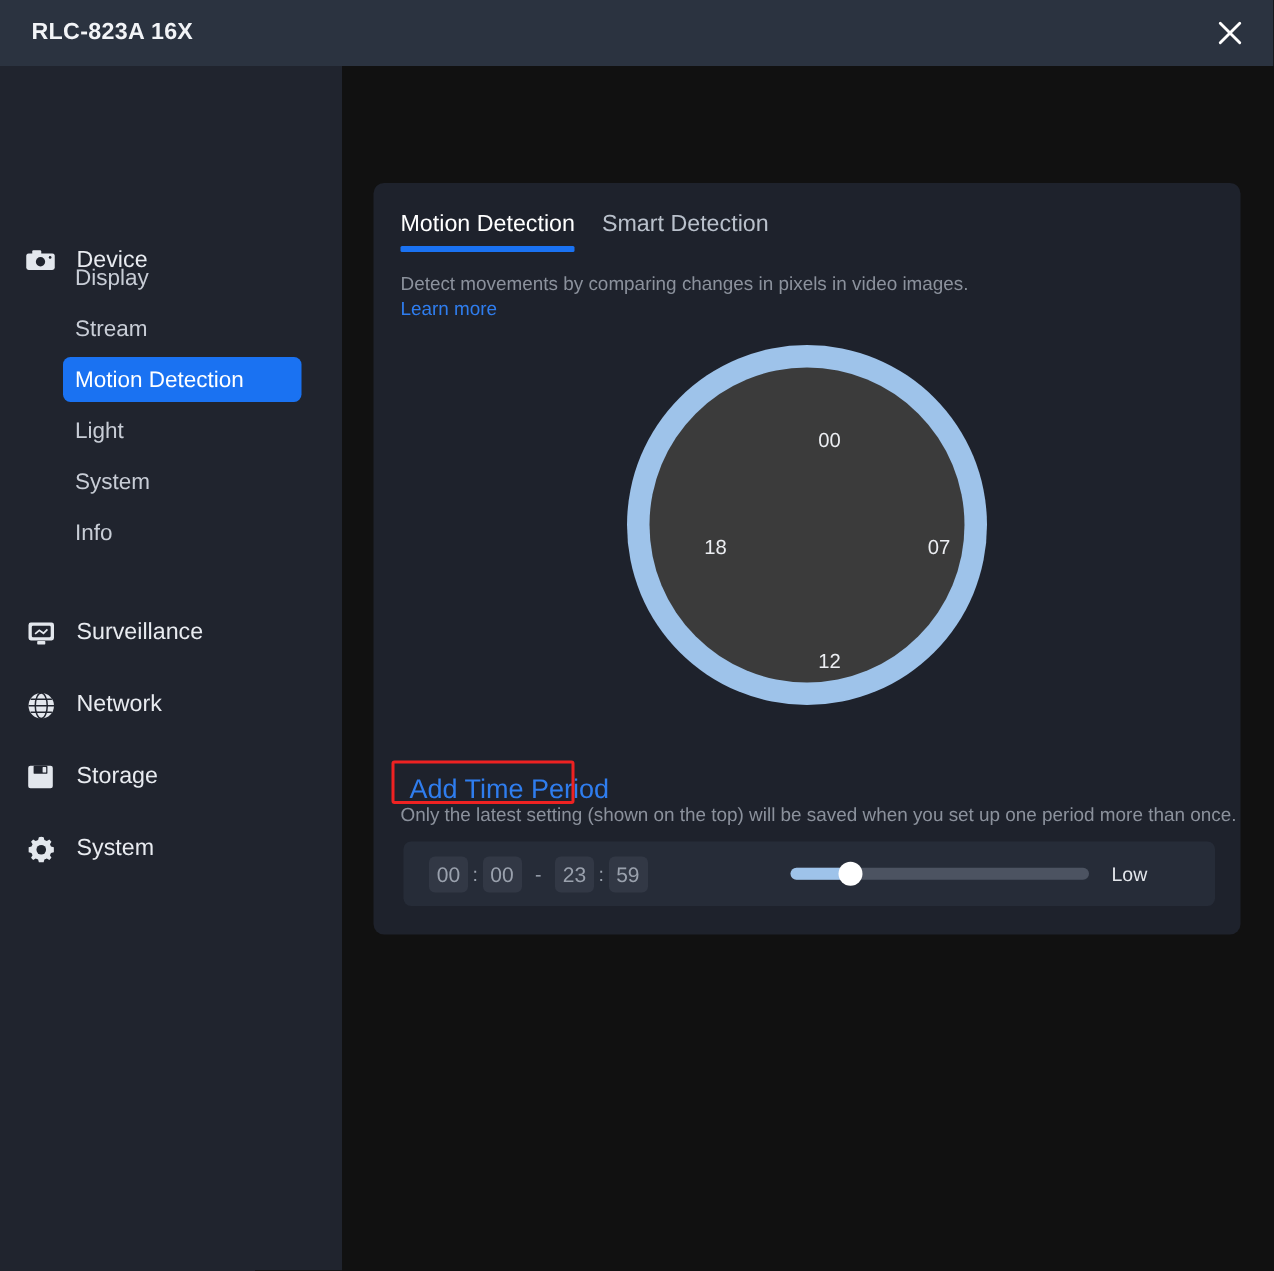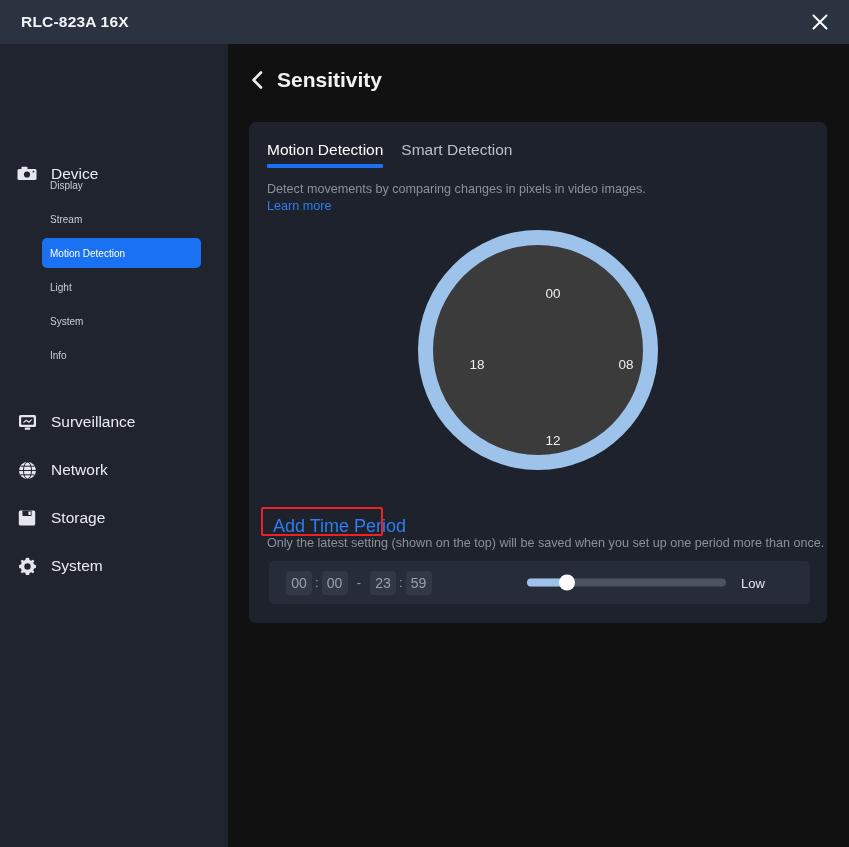--- a/index.html
+++ b/index.html
@@ -62,21 +62,21 @@
   }
   .nav-sub-item {
     position: absolute; left: 42px;
     width: 159px; height: 30px;
     display: flex; align-items: center;
     border-radius: 5px;
     cursor: pointer;
   }
   .nav-sub-item .lbl {
     color: #c8cdd6;
-    font-size: 10px;
+    font-size: 15px;
     padding-left: 8px;
   }
   .nav-sub-item.active { background: #1a72f2; }
   .nav-sub-item.active .lbl { color: #ffffff; }
 
   
   .content {
     position: absolute; left: 228px; top: 44px;
     width: 621px; height: 803px;
     background: #111111;
@@ -349,44 +349,36 @@
           <path fill="#e3e7ed" d="M9.5 0.8 L11.1 1.1 L11.6 3 L13.2 3.7 L14.9 2.7 L16.3 4.1 L15.3 5.8 L16 7.4 L17.9 7.9 L17.9 11.1 L16 11.6 L15.3 13.2 L16.3 14.9 L14.9 16.3 L13.2 15.3 L11.6 16 L11.1 17.9 L7.9 17.9 L7.4 16 L5.8 15.3 L4.1 16.3 L2.7 14.9 L3.7 13.2 L3 11.6 L1.1 11.1 L1.1 7.9 L3 7.4 L3.7 5.8 L2.7 4.1 L4.1 2.7 L5.8 3.7 L7.4 3 L7.9 1.1 Z"></path>
           <circle cx="9.5" cy="9.5" r="3.2" fill="#20242e"></circle>
         </svg>
       </span>
       <span class="nav-group-label">System</span>
     </div>
   </div>
 
   <div class="content">
 
-    <div class="page-header">
-      <span class="back-chevron">
-        <svg width="12" height="18" viewBox="0 0 12 18">
-          <path d="M10 1.5 L2.5 9 L10 16.5" stroke="#eceef2" stroke-width="2.6" fill="none" stroke-linecap="round" stroke-linejoin="round"></path>
-        </svg>
-      </span>
-      <span class="page-title">Sensitivity</span>
-    </div>
 
     <div class="card">
 
       <div class="tabs">
         <div class="tab active">Motion Detection</div>
         <div class="tab">Smart Detection</div>
       </div>
 
       <div class="desc">Detect movements by comparing changes in pixels in video images.</div>
       <div class="learn-more">Learn more</div>
 
       <div class="dial-wrap">
         <div class="dial">
           <div class="dial-inner">
             <div class="dial-lbl t00">00</div>
-            <div class="dial-lbl t06">08</div>
+            <div class="dial-lbl t06">07</div>
             <div class="dial-lbl t12">12</div>
             <div class="dial-lbl t18">18</div>
           </div>
         </div>
       </div>
 
       <div class="add-period">Add Time Period</div>
       <div class="annotation-box"></div>
 
       <div class="note">Only the latest setting (shown on the top) will be saved when you set up one period more than once.</div>

